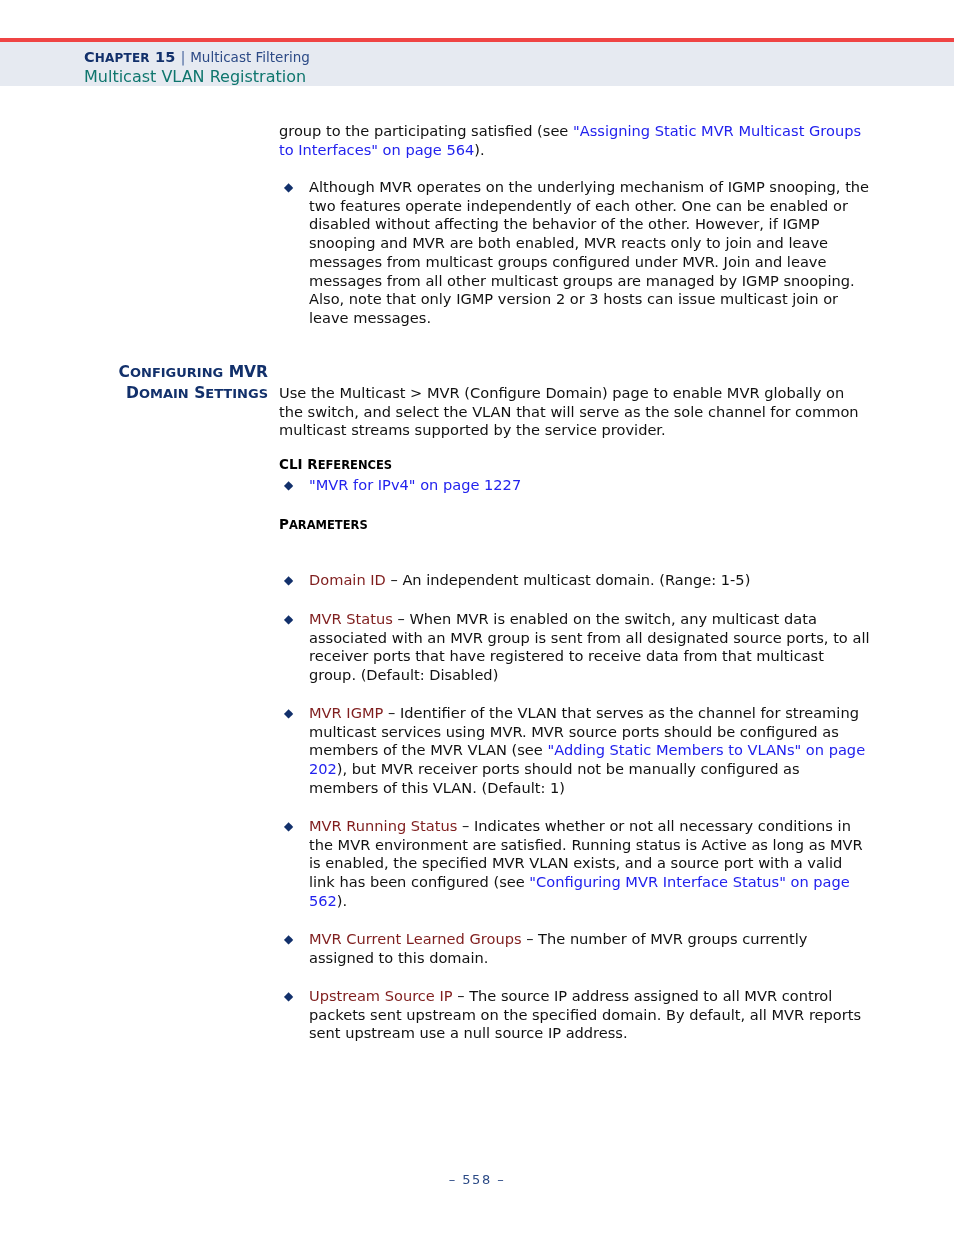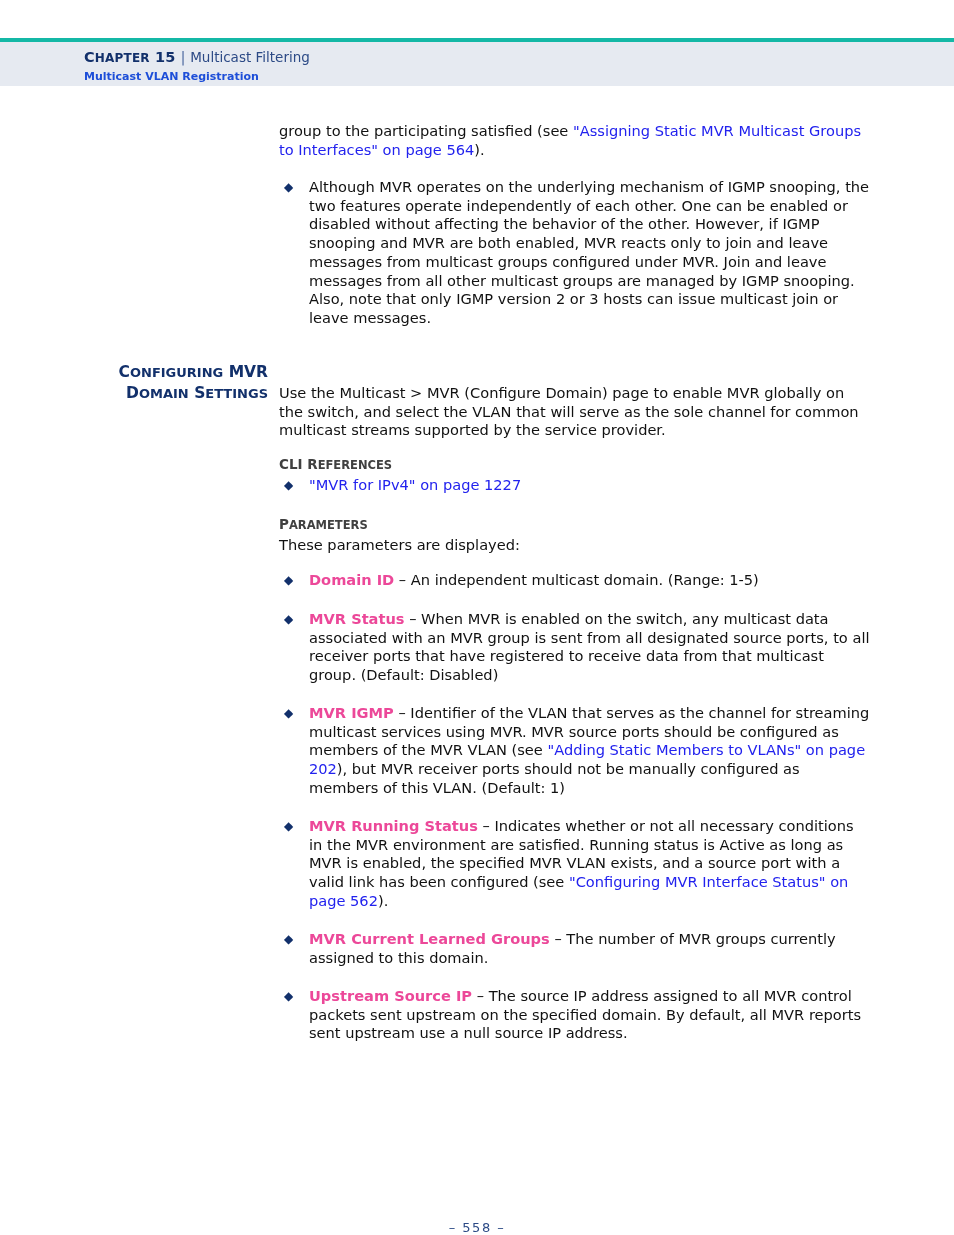--- a/index.html
+++ b/index.html
@@ -17,21 +17,21 @@
   }
 
   
   .page-header {
     position: absolute;
     top: 38px;
     left: 0;
     width: 954px;
     height: 48px;
     background: #e6eaf1;
-    border-top: 4px solid #14b8a6;
+    border-top: 4px solid #ef4444;
     box-sizing: border-box;
   }
   .header-line1 {
     position: absolute;
     left: 84px;
     top: 7px;
     font-size: 13.5px;
     line-height: 17px;
     white-space: nowrap;
   }
@@ -53,25 +53,24 @@
     font-size: 13.5px;
   }
   .header-topic {
     color: #2c4a86;
     font-size: 13.5px;
   }
   .header-line2 {
     position: absolute;
     left: 84px;
     top: 26px;
-    font-size: 11px;
+    font-size: 16px;
     line-height: 17px;
-    color: #1d4ed8;
+    color: #0f766e;
     white-space: nowrap;
-    font-weight: bold;
   }
 
   
   .content {
     position: absolute;
     left: 0;
     top: 110px;
     width: 954px;
   }
 
@@ -103,22 +102,22 @@
   }
   .bullet-mark {
     position: absolute;
     left: 5px;
     top: 0px;
     color: #12306b;
     font-size: 12px;
     line-height: 18.7px;
   }
   .bullet-row b {
-    font-weight: bold;
-    color: #ec4899;
+    font-weight: normal;
+    color: #7f1d1d;
   }
 
   
   .side-head {
     position: absolute;
     left: 60px;
     width: 208px;
     text-align: right;
     color: #12306b;
     font-weight: bold;
@@ -126,36 +125,36 @@
   }
   .side-head .cap {
     font-size: 15.5px;
   }
   .side-head .sc {
     font-size: 13px;
   }
 
   
   .sub-head {
-    color: #404040;
+    color: #000000;
     font-weight: bold;
     line-height: 17px;
   }
   .sub-head .cap {
     font-size: 13.5px;
   }
   .sub-head .sc {
     font-size: 11.5px;
   }
 
   
   .page-footer {
     position: absolute;
     left: 0;
-    top: 1220px;
+    top: 1172px;
     width: 954px;
     text-align: center;
     color: #2c4a86;
     font-size: 13px;
     letter-spacing: 1.5px;
   }
 </style>
 </head>
 <body>
 
@@ -191,21 +190,20 @@
   <div class="body-col" style="top:345px;">
     <div class="sub-head"><span class="cap">CLI R</span><span class="sc">EFERENCES</span></div>
     <div class="bullet-row" style="margin-top:2px;">
       <span class="bullet-mark">◆</span>
       <span class="xref">"MVR for IPv4" on page 1227</span>
     </div>
   </div>
 
   <div class="body-col" style="top:405px;">
     <div class="sub-head"><span class="cap">P</span><span class="sc">ARAMETERS</span></div>
-    <div class="para" style="margin-top:2px;">These parameters are displayed:</div>
   </div>
 
   <div class="body-col" style="top:461px;">
     <div class="bullet-row">
       <span class="bullet-mark">◆</span>
       <b>Domain ID</b><span> – </span><span>An independent multicast domain. (Range: 1-5)</span>
     </div>
   </div>
 
   <div class="body-col" style="top:500px;">

